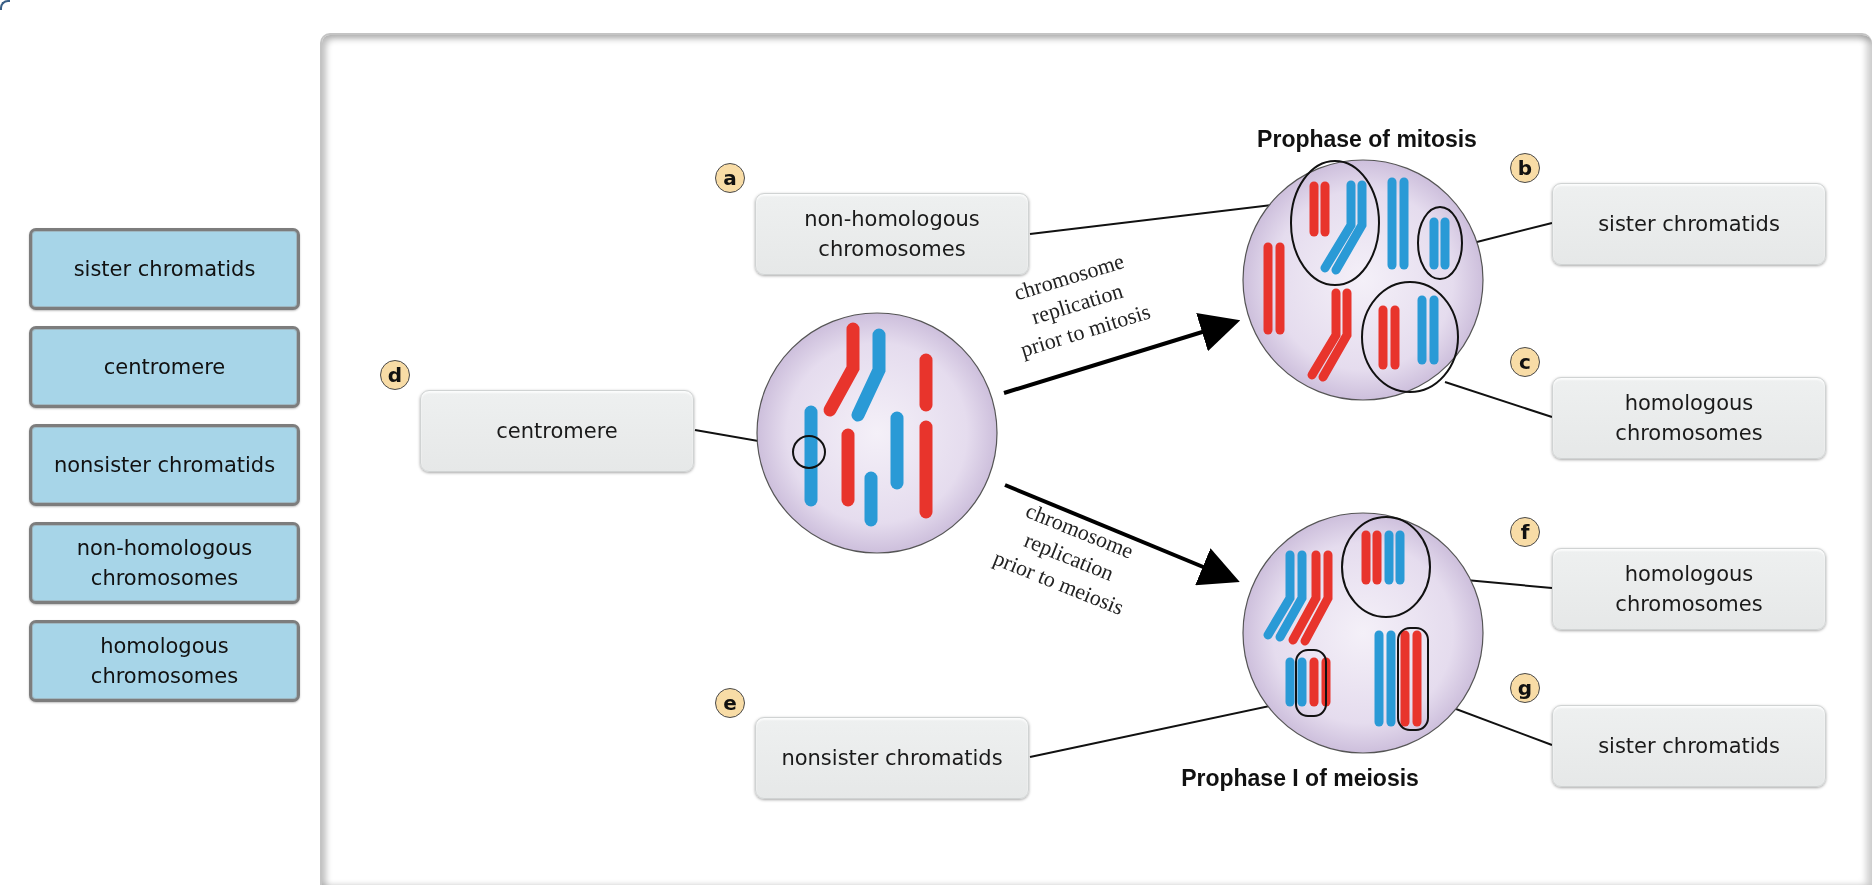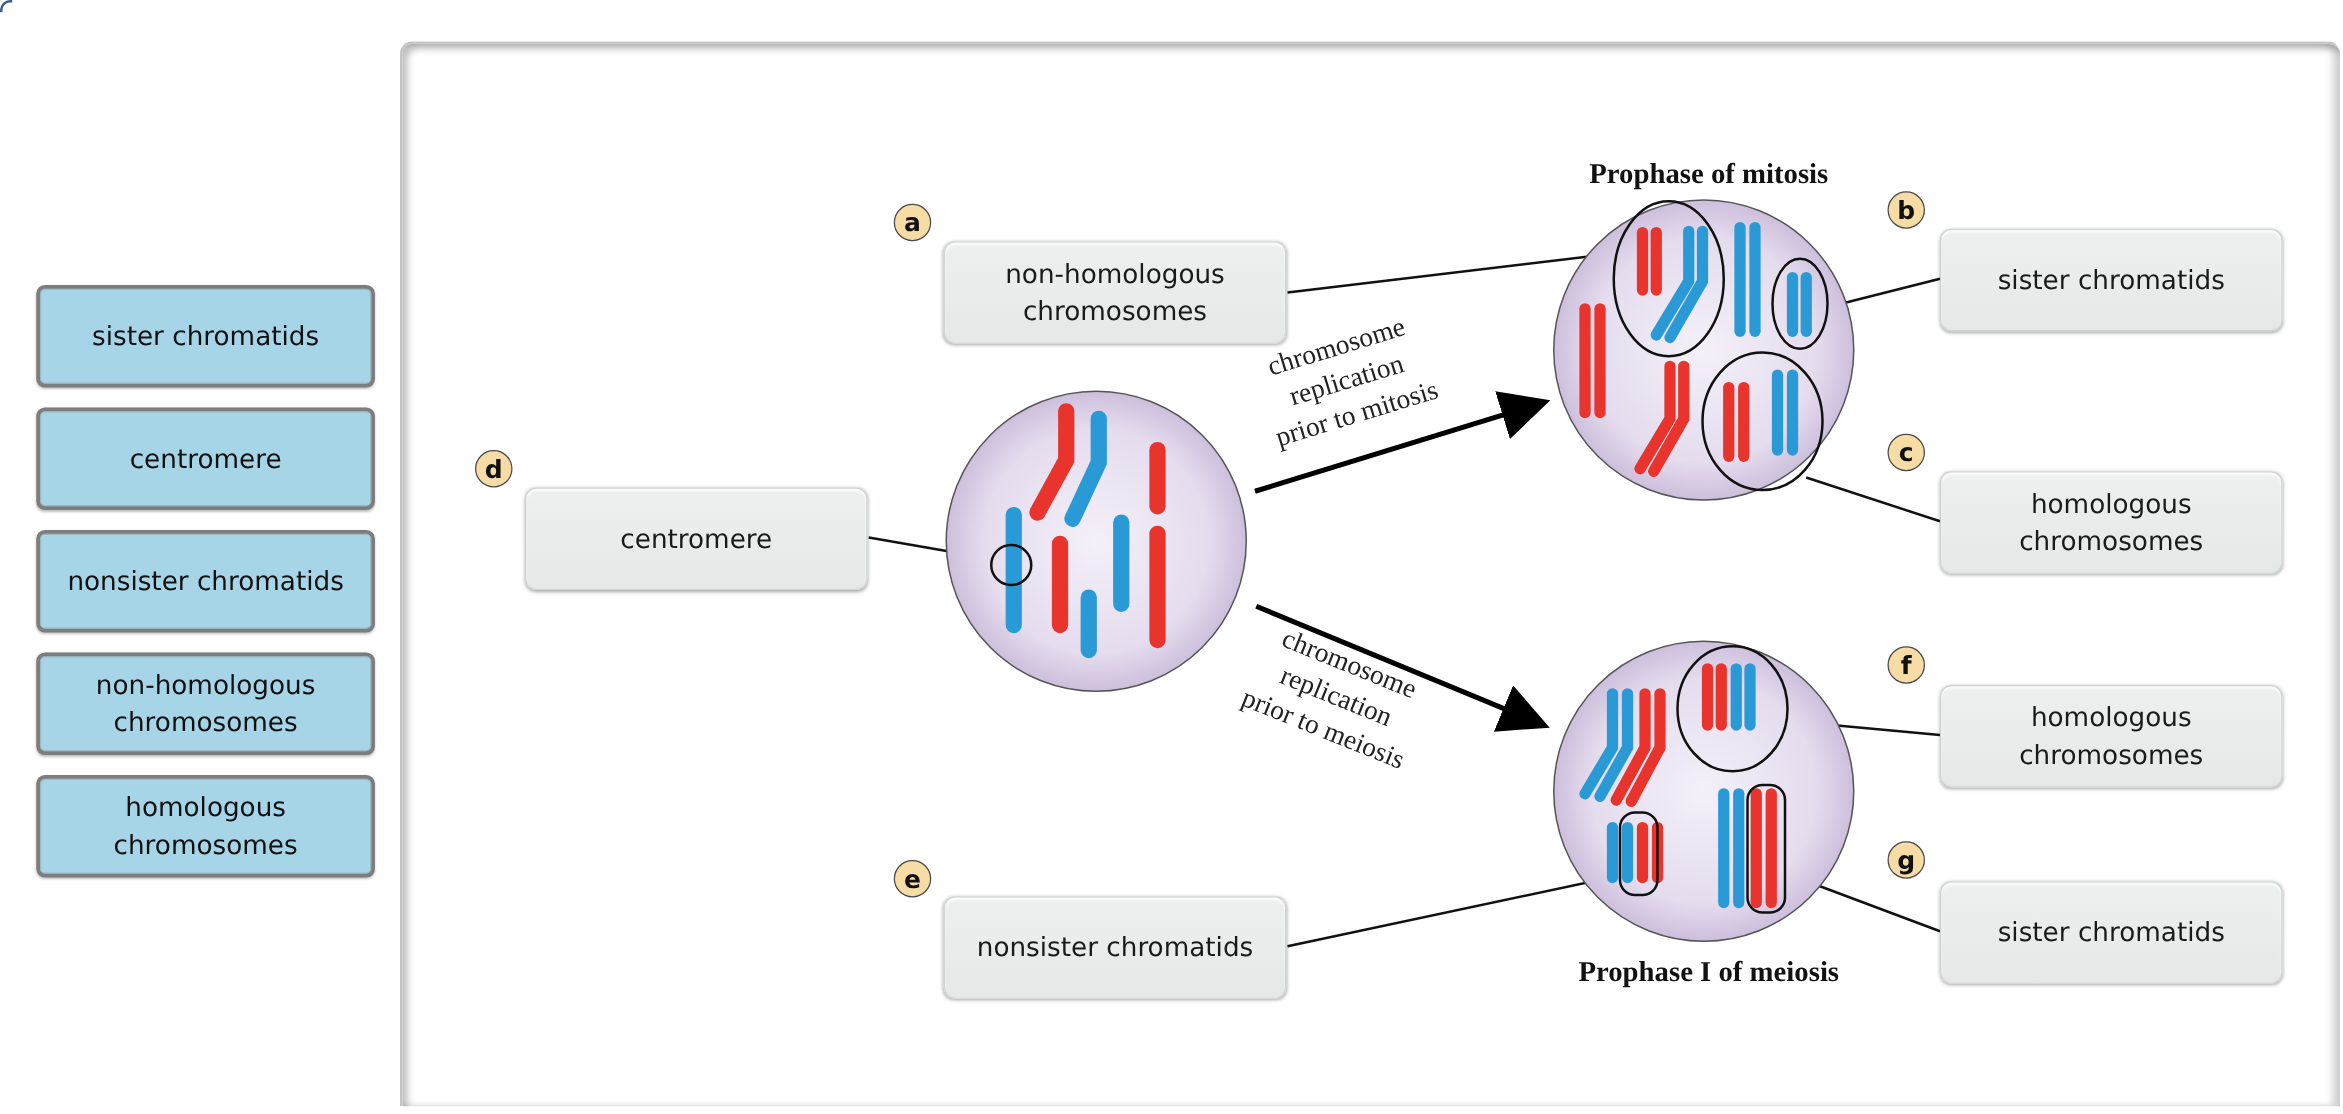--- a/index.html
+++ b/index.html
@@ -33,21 +33,21 @@
     display: flex; align-items: center; justify-content: center; text-align: center;
     font-size: 21px; line-height: 30px; color: #1a1a1a; white-space: pre-line;
   }
   .badge {
     position: absolute; width: 30px; height: 30px; margin-left: -15px; margin-top: -15px;
     border-radius: 50%; background: #f8dca6; border: 1.5px solid #4a4a4a; box-sizing: border-box;
     display: flex; align-items: center; justify-content: center;
     font-size: 20px; font-weight: bold; color: #111; font-family: "DejaVu Sans", sans-serif;
   }
   .title {
-    position: absolute; font-family: Liberation Serif, serif; font-weight: bold;
+    position: absolute; font-family: Liberation Sans, sans-serif; font-weight: bold;
     font-size: 23px; color: #111; white-space: nowrap; transform: translateX(-50%);
   }
   .arrow-label {
     position: absolute; font-family: "Liberation Serif", serif; font-size: 22px;
     line-height: 28px; color: #222; text-align: center; white-space: pre-line;
     transform-origin: center center;
   }
 </style>
 </head>
 <body>
@@ -161,21 +161,21 @@
       <path d="M1405,635 L1405,722" stroke="#e8342c"></path>
         <path d="M1417,635 L1417,722" stroke="#e8342c"></path>
     </g>
     <ellipse cx="1386" cy="567" rx="44" ry="50" fill="none" stroke="#111" stroke-width="2"></ellipse>
     <rect x="1296" y="650" width="30" height="66" rx="12" fill="none" stroke="#111" stroke-width="2"></rect>
     <rect x="1398" y="628" width="30" height="102" rx="12" fill="none" stroke="#111" stroke-width="2"></rect>
   </g>
 </svg>
 
 <div class="title" style="left:1367px; top:126px;">Prophase of mitosis</div>
-<div class="title" style="left:1367px; top:765px;">Prophase I of meiosis</div>
+<div class="title" style="left:1300px; top:765px;">Prophase I of meiosis</div>
 
 <div class="arrow-label" style="left:1010px; top:262px; transform: rotate(-17deg);">chromosome
 replication
 prior to mitosis</div>
 <div class="arrow-label" style="left:1000px; top:515px; transform: rotate(22deg);">chromosome
 replication
 prior to meiosis</div>
 
 <div class="drop" style="left:755px; top:193px;">non-homologous
 chromosomes</div>

